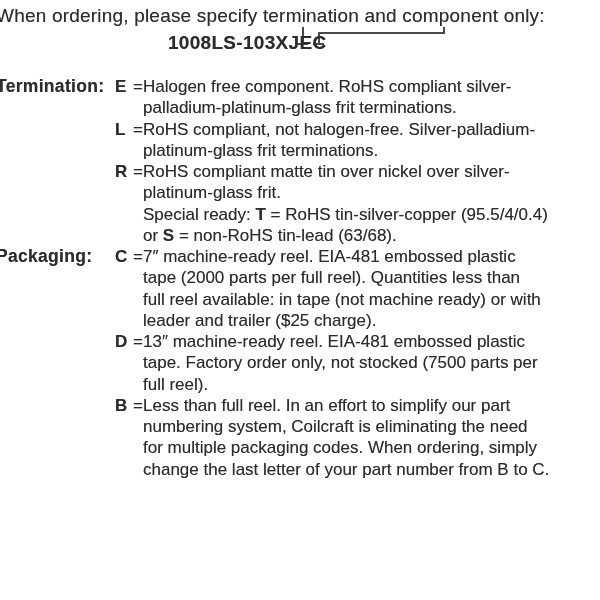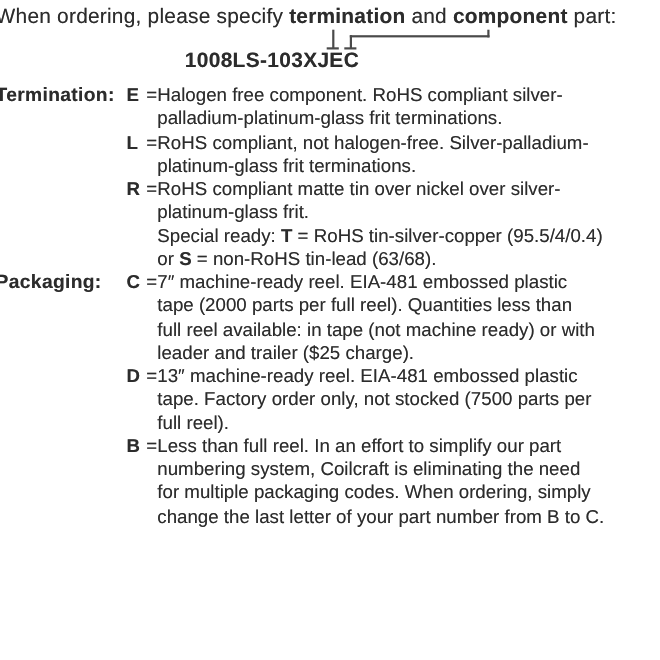--- a/index.html
+++ b/index.html
@@ -6,43 +6,43 @@
   html,body { background:#ffffff; }
   .page {
     position:relative; width:600px; height:600px; background:#fff; overflow:hidden;
     font-family:"Liberation Sans", sans-serif; font-size:17px; color:#2c2c2c;
     text-shadow:0 0 0.4px rgba(60,60,60,.55);
   }
   .header {
     position:absolute; left:-4px; top:5px; font-size:19px; line-height:22px;
     letter-spacing:0.2px; white-space:nowrap;
   }
-  .header b { font-weight:bold; }
+  .header b { font-weight:normal; }
   .conn { position:absolute; background:#4a4a4a; }
   .partnum {
-    position:absolute; left:168px; top:45px; font-size:19px; font-weight:bold;
+    position:absolute; left:168px; top:32px; font-size:19px; font-weight:bold;
     letter-spacing:0.3px; white-space:nowrap;
   }
   .defs { position:absolute; left:-4px; top:76px; width:606px; line-height:21.25px; }
   .sec { display:flex; align-items:flex-start; }
   .sec-label { width:119px; flex:none; font-weight:bold; font-size:17.5px; letter-spacing:0.3px; }
   .entries { flex:1; min-width:0; }
   .entry { display:flex; align-items:flex-start; }
   .codecell { width:28px; flex:none; display:flex; justify-content:space-between; }
   .codecell b { font-weight:bold; }
   .desc { flex:1; min-width:0; }
   .dline { white-space:nowrap; }
   .dline b { font-weight:bold; }
 </style>
 </head>
 <body>
 
 <div class="page">
 
-  <div class="header"><span>When ordering, please specify </span><b>termination</b><span> and </span><b>component</b><span> part:</span></div>
+  <div class="header"><span>When ordering, please specify </span><b>termination</b><span> and </span><b>component</b><span> only:</span></div>
 
   <div class="conn" style="left:302px; top:27px; width:2px; height:17px;"></div>
   <div class="conn" style="left:297px; top:43px; width:11px; height:2px;"></div>
   <div class="conn" style="left:443px; top:27px; width:2px; height:7px;"></div>
   <div class="conn" style="left:318px; top:32px; width:127px; height:2px;"></div>
   <div class="conn" style="left:318px; top:32px; width:2px; height:12px;"></div>
   <div class="conn" style="left:313px; top:43px; width:11px; height:2px;"></div>
 
   <div class="partnum">1008LS-103XJEC</div>
 

